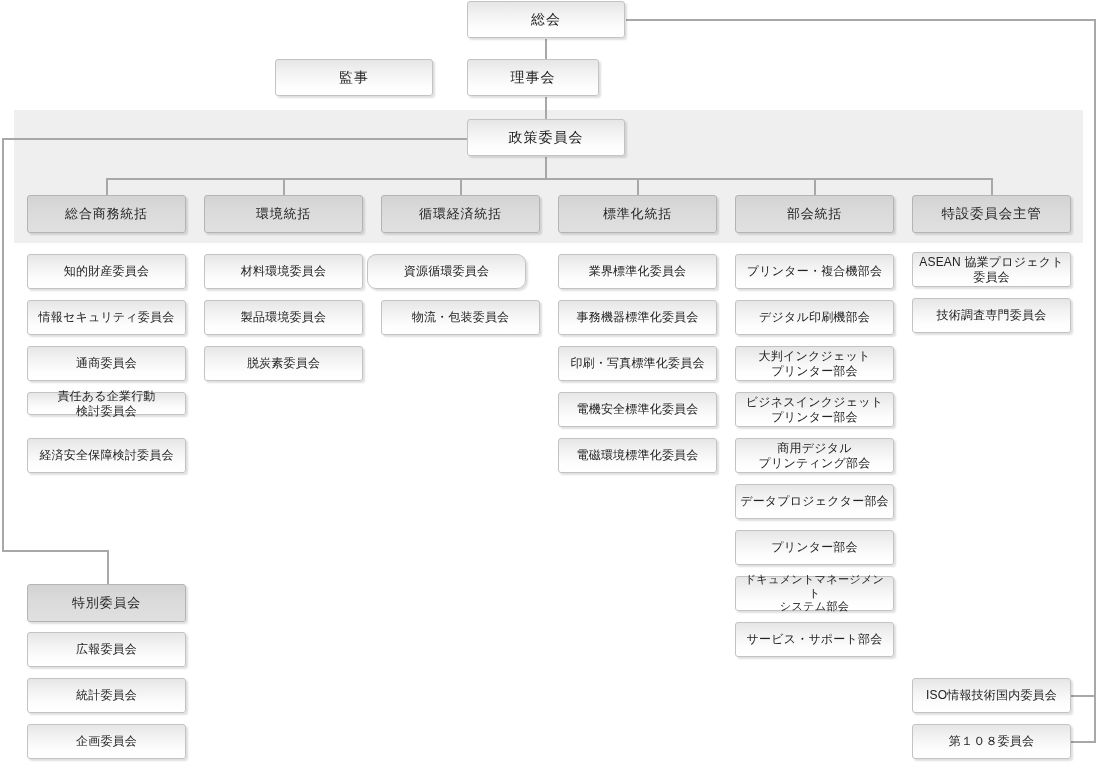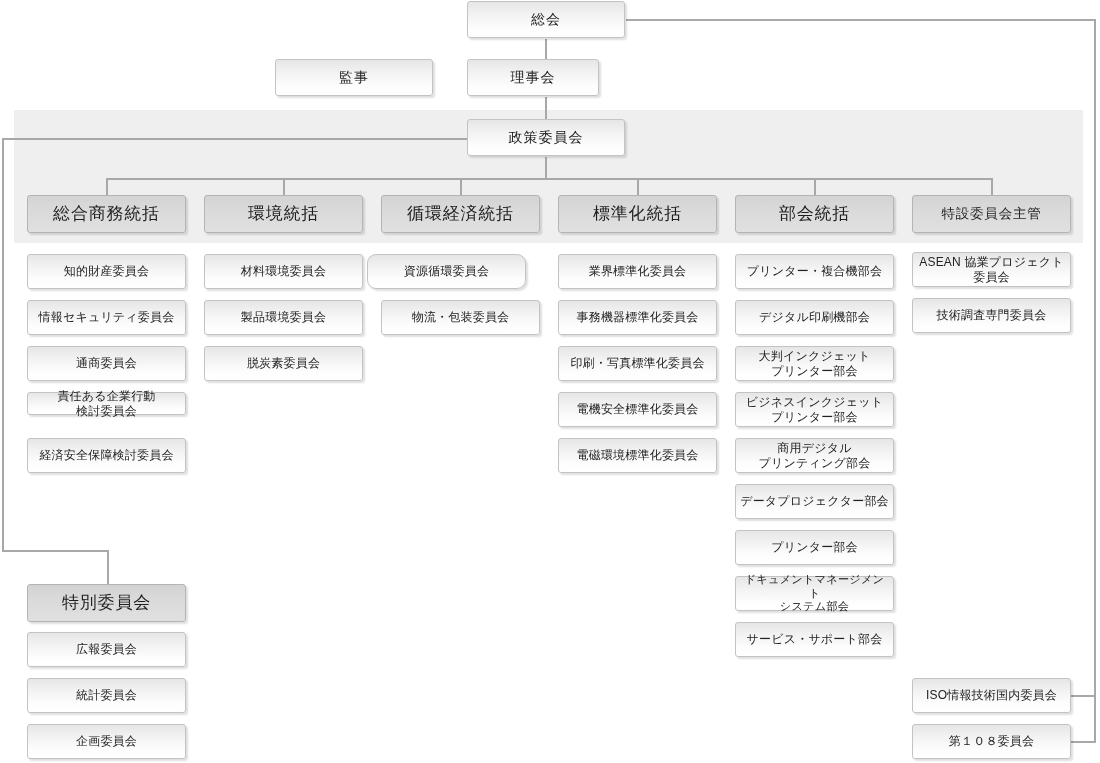--- a/index.html
+++ b/index.html
@@ -61,21 +61,21 @@
   
   .node.top {
     font-size: 14px;
     letter-spacing: 1px;
   }
 
   
   .node.header {
     background: linear-gradient(to bottom, #d3d3d3 0%, #dadada 40%, #e0e0e0 100%);
     border: 1px solid #b4b4b4;
-    font-size: 17px;
+    font-size: 13px;
     letter-spacing: 0.8px;
     color: #1e1e1e;
   }
   .node.header.wide-header {
     font-size: 13.5px;
   }
 
   .node .lbl { display: block; white-space: pre-line; }
 </style>
 </head>

